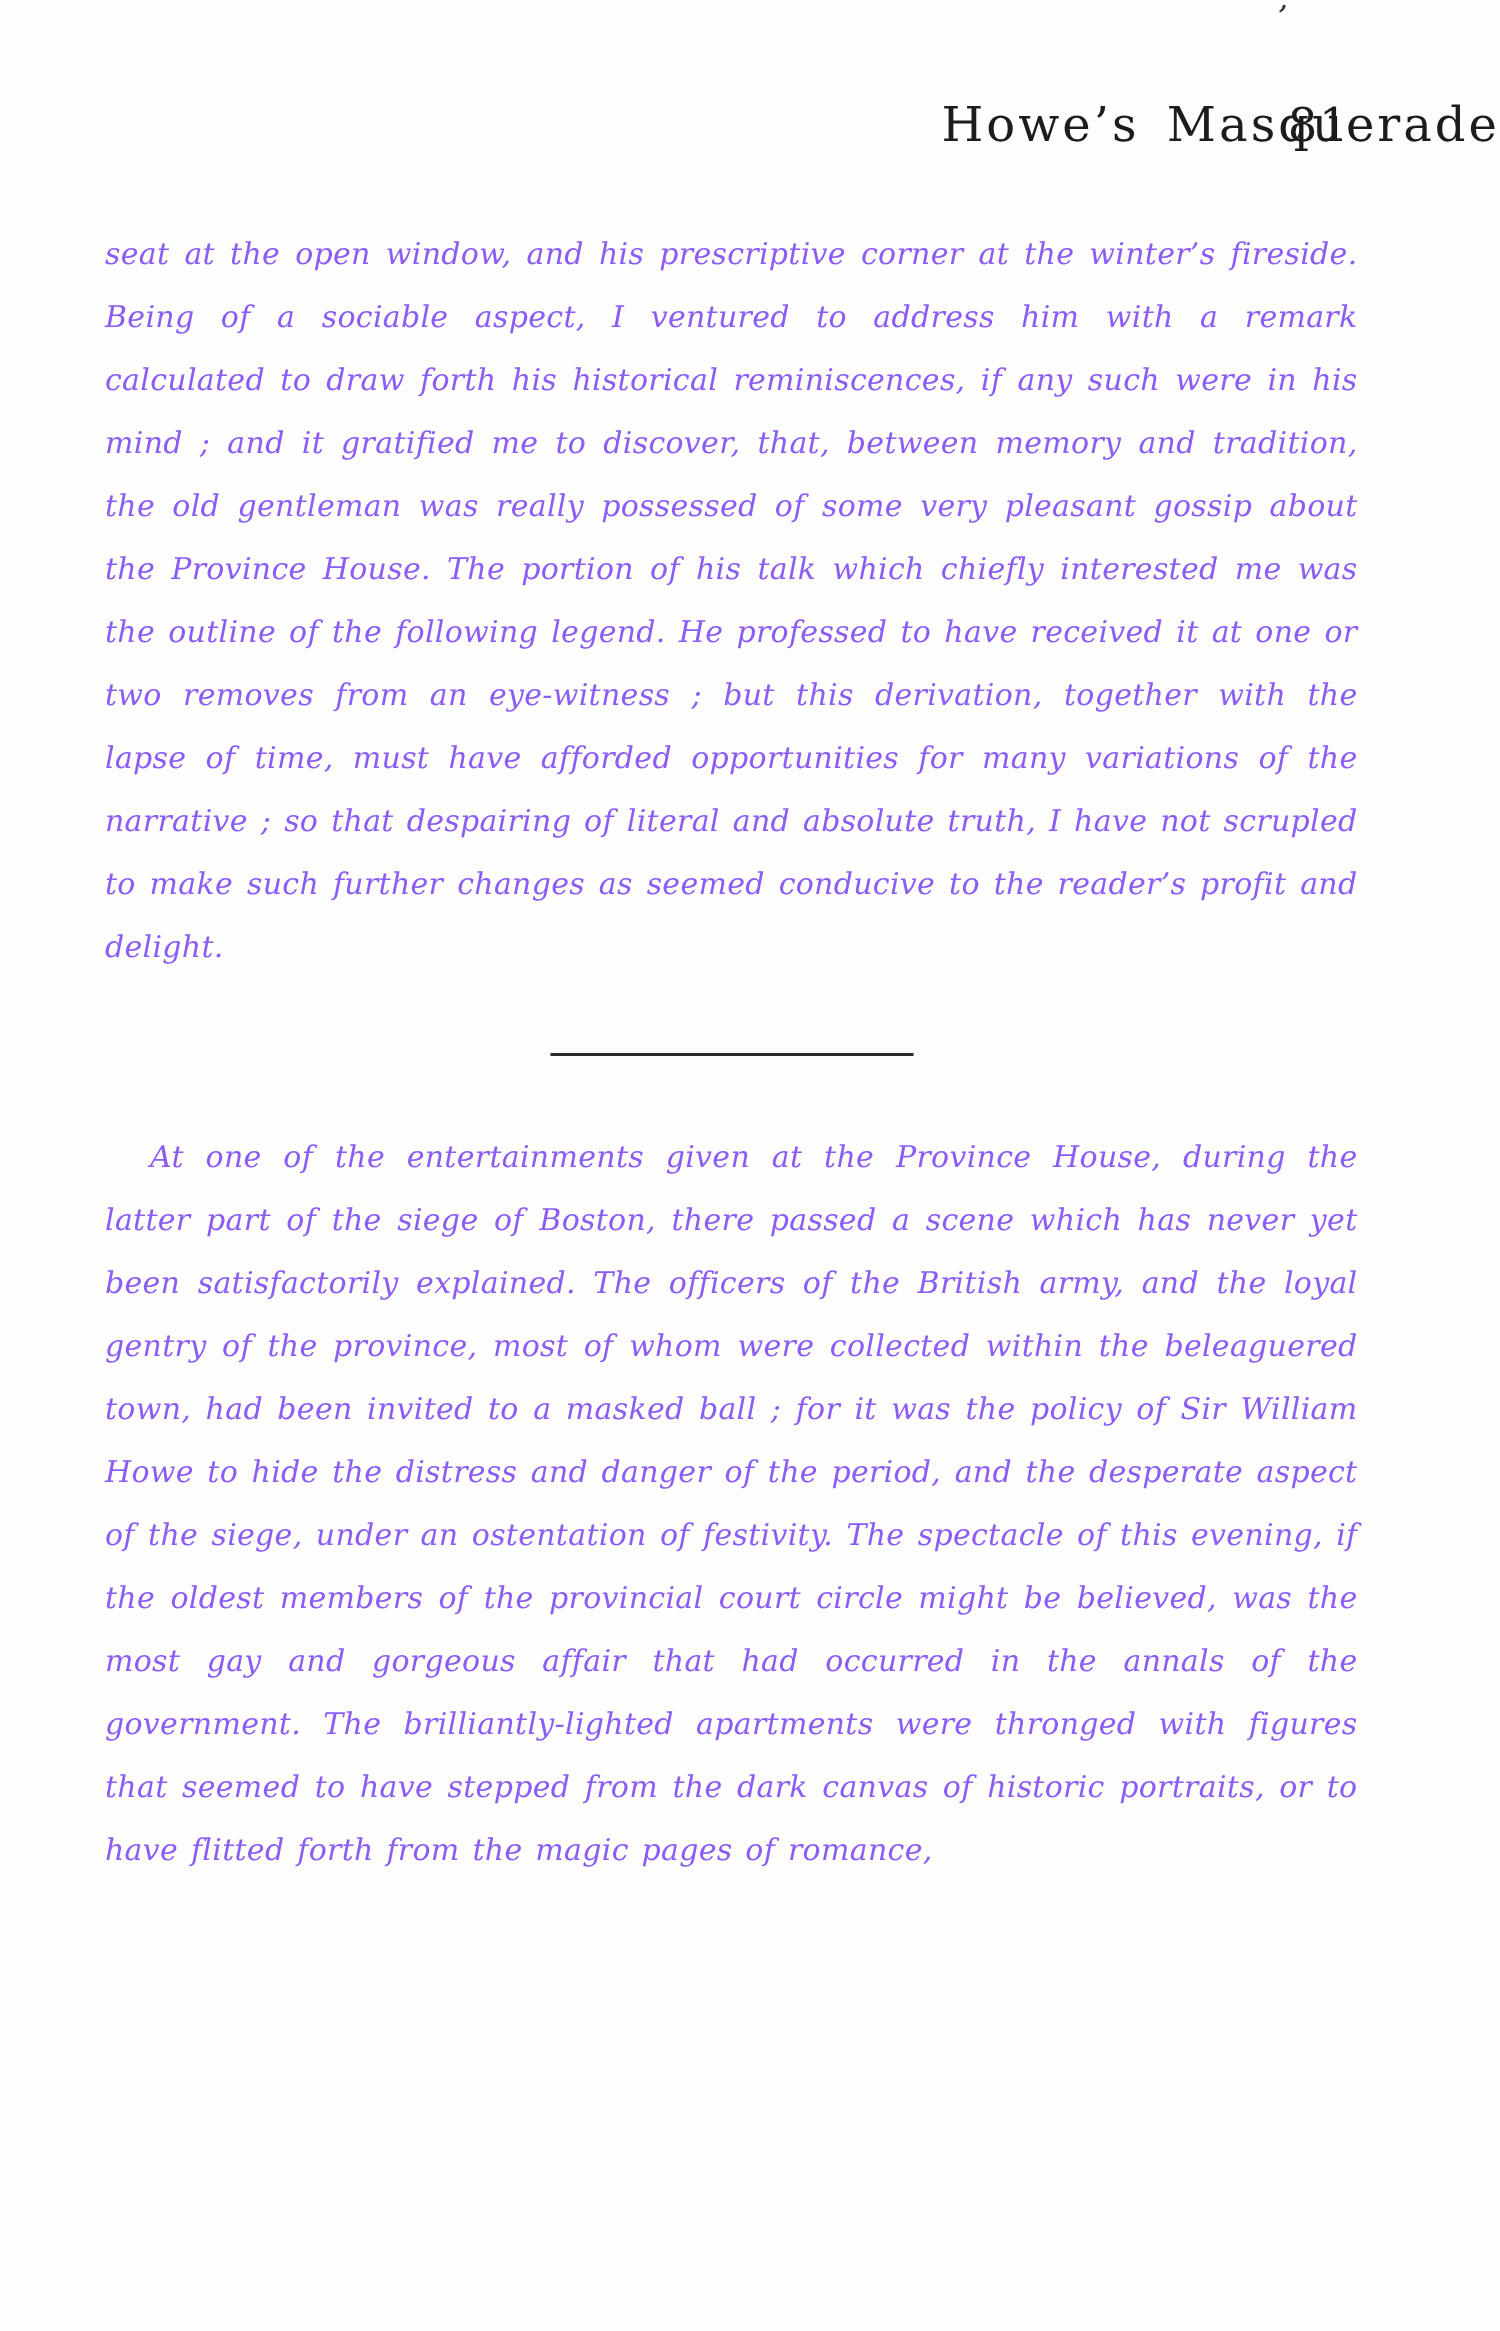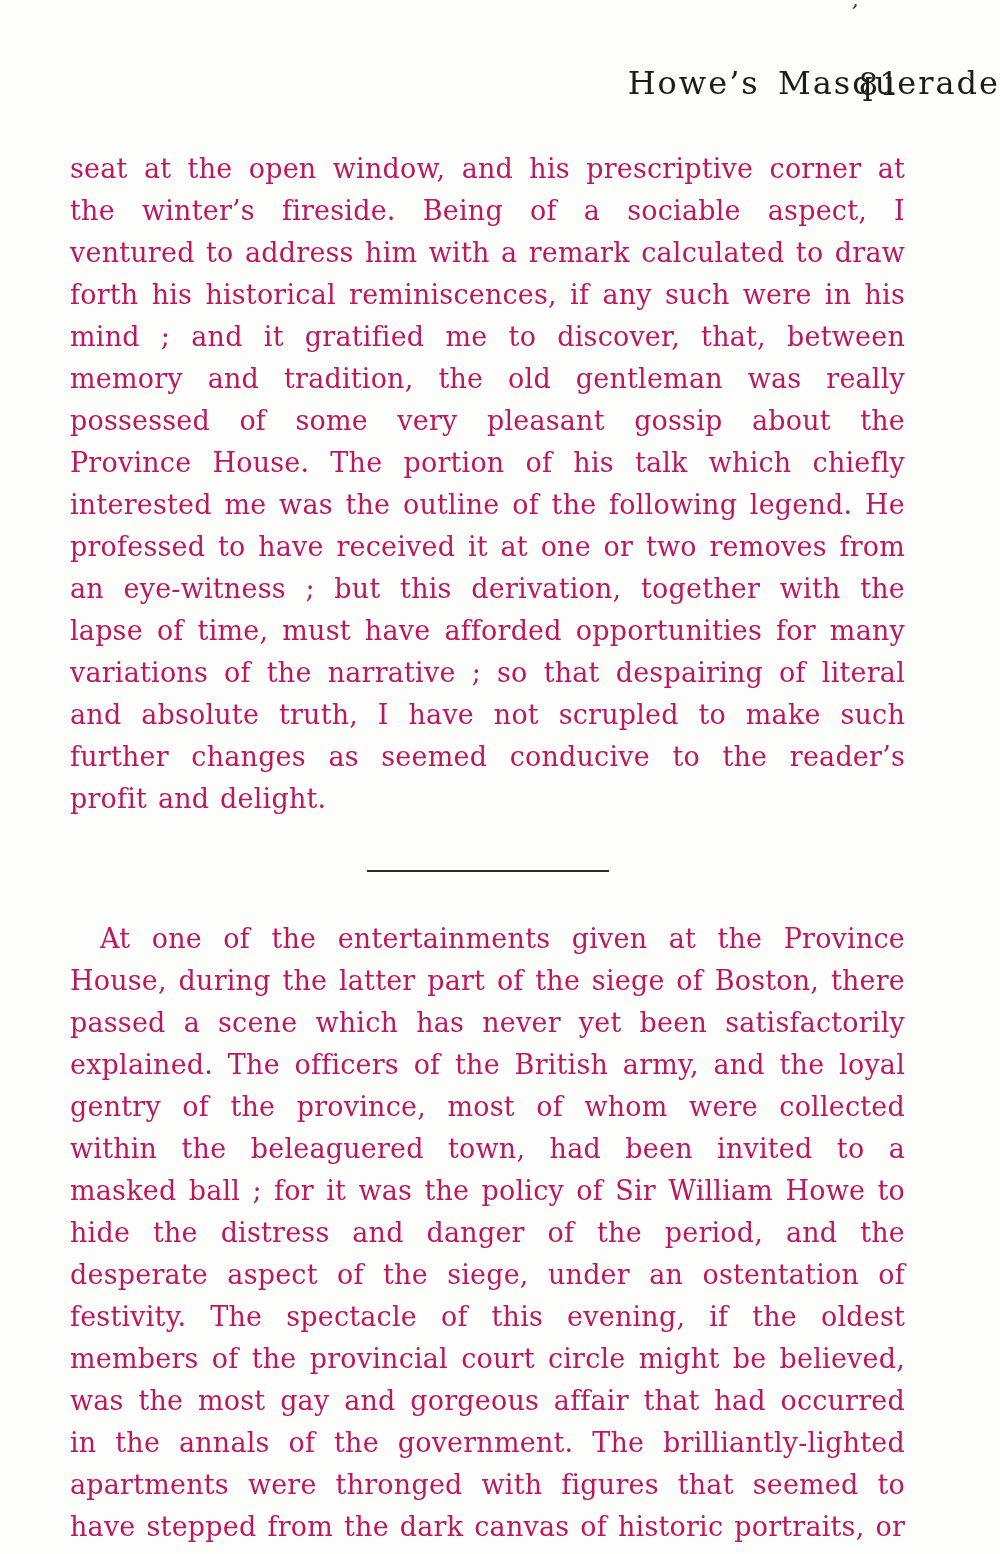--- a/index.html
+++ b/index.html
@@ -47,26 +47,27 @@
     right: 100px;
     font-size: 31px;
     letter-spacing: 1px;
     color: #1c1c1c;
   }
   .body-text {
     margin: 28px 95px 0 70px;
   }
   .body-text p {
     margin: 0;
-    font-size: 27px;
+    font-size: 20px;
     line-height: 42px;
     text-align: justify;
     word-spacing: 2px;
     letter-spacing: 0.2px;
-    color: #be185d;
+    color: #8b5cf6;
+    font-style: italic;
   }
   .body-text p.indented {
     text-indent: 30px;
   }
   .section-divider {
     width: 242px;
     height: 0;
     border: none;
     border-top: 2px solid #2b2b2b;
     margin: 50px auto 46px auto;

